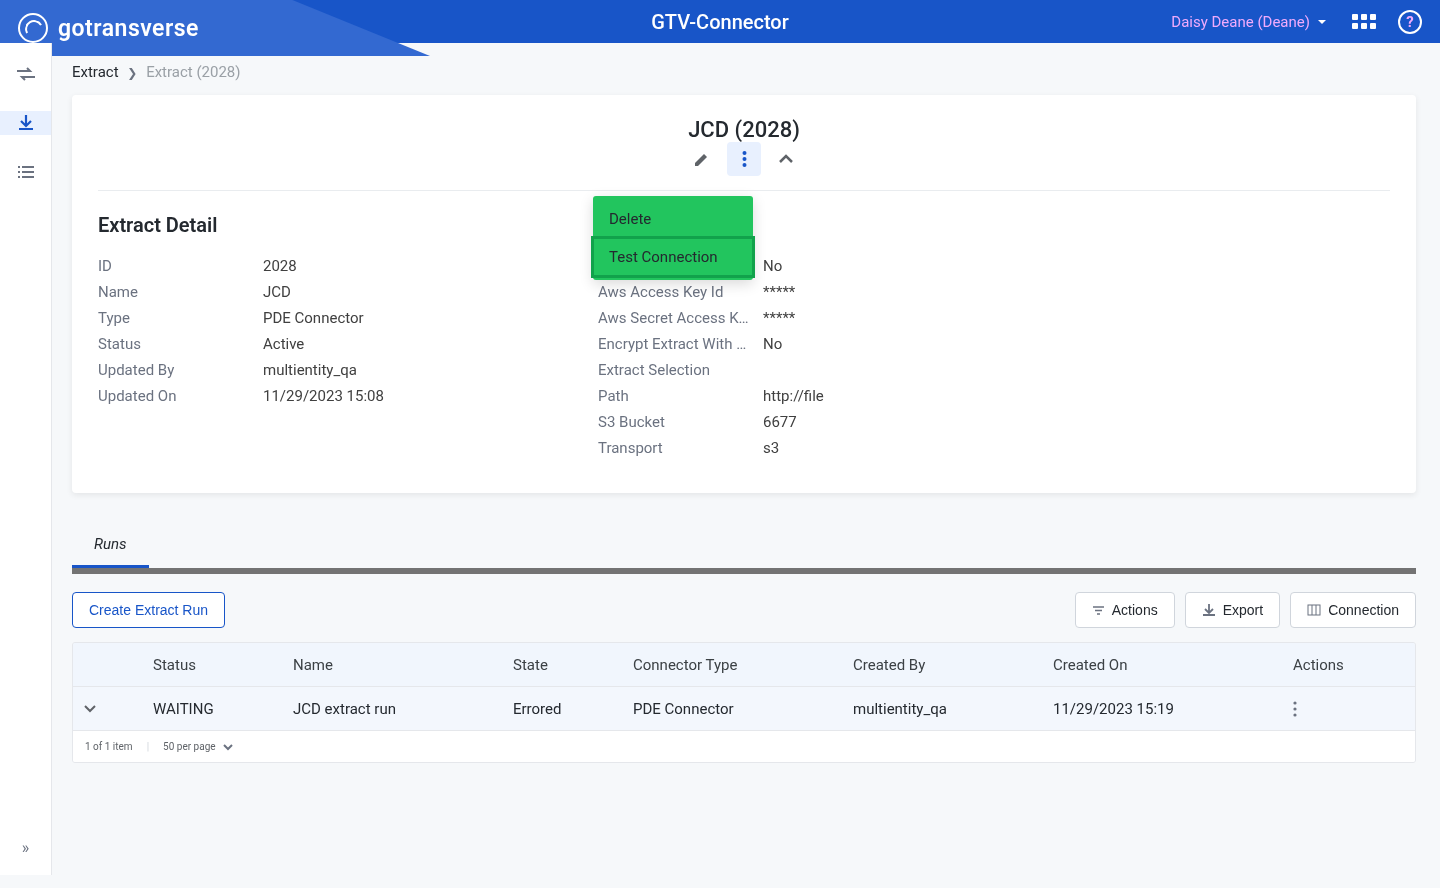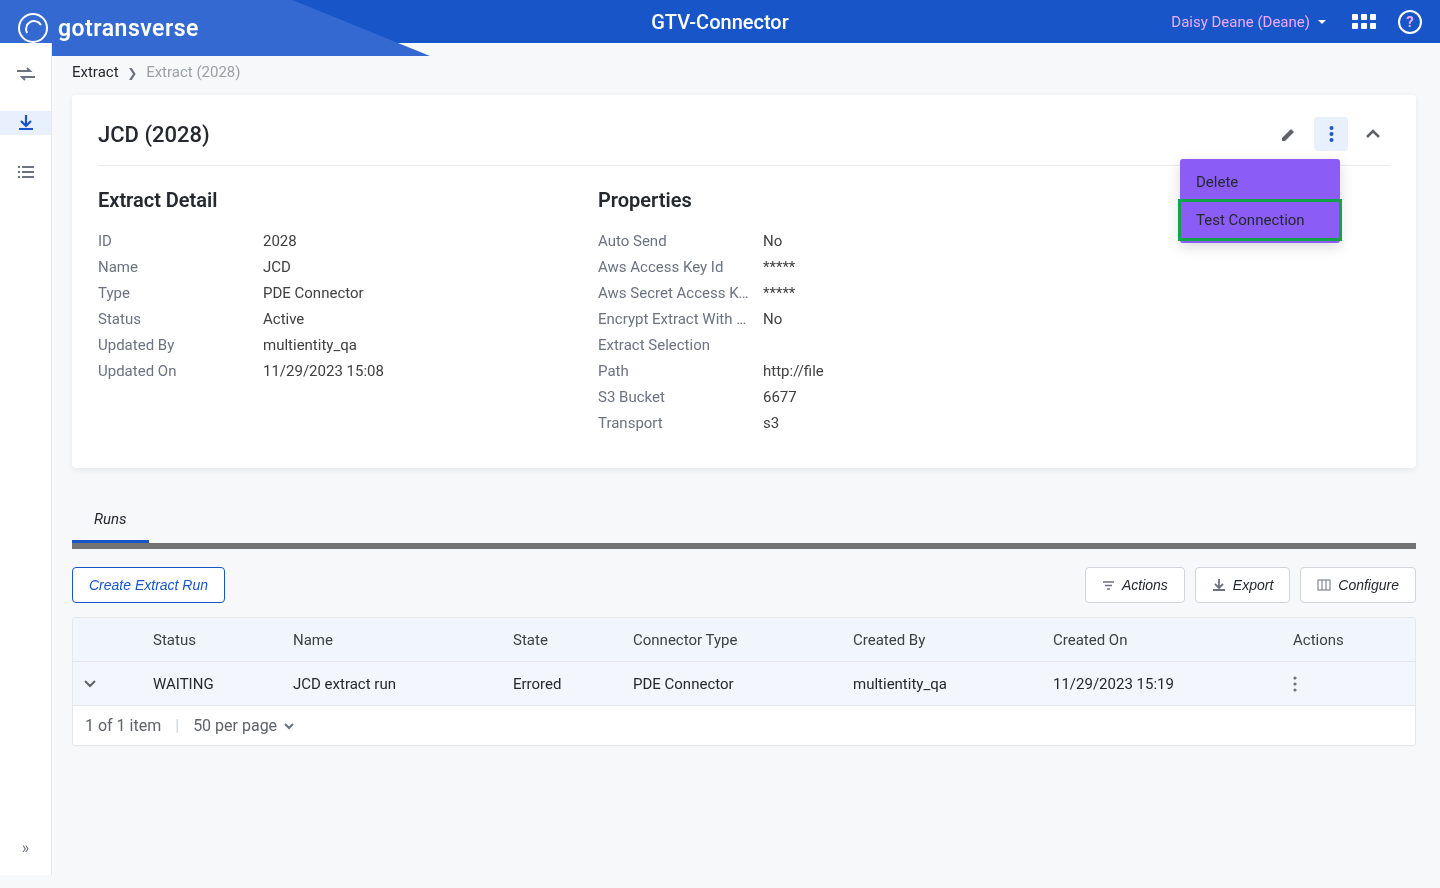--- a/index.html
+++ b/index.html
@@ -23,52 +23,52 @@
 .sidebar .icn.active { color: #1855c8; }
 .sidebar .icn.active-bg { background: #e8f0fe; width: 100%; padding: 12px 0; }
 .sidebar .expand { position: absolute; bottom: 18px; color: #6b7280; cursor: pointer; font-size: 16px; }
 
 .main { flex: 1; overflow: auto; padding: 20px 24px 16px 20px; }
 .breadcrumb { font-size: 15px; color: #9aa0a6; margin-bottom: 14px; }
 .breadcrumb .root { color: #24292f; }
 .breadcrumb .chev { margin: 0 5px; color: #6b7280; font-size: 12px; }
 
 .card { background: #fff; border-radius: 4px; box-shadow: 0 2px 6px rgba(0,0,0,0.08); padding: 22px 26px 32px; margin-bottom: 28px; position: relative; }
-.card-head { display: flex; align-items: center; justify-content: space-between; border-bottom: 1px solid #e9ecef; padding-bottom: 14px; margin-bottom: 22px; }
+.card-head { display: flex; align-items: center; justify-content: space-between; border-bottom: 1px solid #e9ecef; padding-bottom: 14px; margin-bottom: 22px; flex-direction: column; }
 .card-title { font-size: 22px; font-weight: 500; color: #24292f; }
 .card-actions { display: flex; align-items: center; gap: 8px; position: relative; }
 .ic-btn { width: 34px; height: 34px; display: flex; align-items: center; justify-content: center; border-radius: 4px; cursor: pointer; color: #5f6368; }
 .ic-btn.kebab { background: #e8f0fe; color: #1855c8; }
 
-.menu { position: absolute; top: 42px; right: 50px; background: #8b5cf6; box-shadow: 0 4px 14px rgba(0,0,0,0.15); border-radius: 3px; min-width: 160px; z-index: 30; padding: 4px 0; }
+.menu { position: absolute; top: 54px; right: 50px; background: #22c55e; box-shadow: 0 4px 14px rgba(0,0,0,0.15); border-radius: 3px; min-width: 160px; z-index: 30; padding: 4px 0; }
 .menu-item { padding: 10px 16px; font-size: 15px; color: #24292f; cursor: pointer; }
 .menu-item.highlight { outline: 3px solid #11a24b; outline-offset: -1px; }
 
 .detail-grid { display: flex; gap: 80px; }
 .col { min-width: 420px; }
 .col h3 { font-size: 20px; font-weight: 600; margin-bottom: 16px; color: #24292f; }
 .kv { display: flex; padding: 4px 0; font-size: 15px; }
 .kv .k { width: 165px; color: #6b7280; white-space: nowrap; overflow: hidden; text-overflow: ellipsis; }
 .kv .v { color: #404040; }
 
 .tabs { border-bottom: 6px solid #737373; display: flex; font-style: italic; }
 .tab { padding: 14px 22px 12px; font-size: 15px; color: #24292f; border-bottom: 3px solid #1855c8; cursor: pointer; }
 
 .toolbar { display: flex; justify-content: space-between; align-items: center; margin: 18px 0 14px; }
-.btn { border: 1px solid #d0d5dc; background: #fff; border-radius: 4px; padding: 9px 16px; font-size: 14px; color: #24292f; cursor: pointer; display: inline-flex; align-items: center; gap: 7px; font-style: italic; }
+.btn { border: 1px solid #d0d5dc; background: #fff; border-radius: 4px; padding: 9px 16px; font-size: 14px; color: #24292f; cursor: pointer; display: inline-flex; align-items: center; gap: 7px; }
 .btn.primary-outline { border-color: #1855c8; color: #1855c8; }
 .toolbar-right { display: flex; gap: 10px; }
 
 .table { border: 1px solid #e5e7eb; border-radius: 3px; overflow: hidden; }
 .thead, .trow { display: grid; grid-template-columns: 70px 140px 220px 120px 220px 200px 240px 100px; align-items: center; }
 .thead { background: #f1f6fd; font-size: 15px; color: #3c4145; font-weight: 400; height: 44px; border-bottom: 1px solid #e5e7eb; }
 .thead > div, .trow > div { padding: 0 10px; white-space: nowrap; overflow: hidden; text-overflow: ellipsis; }
 .trow { background: #f3f7fd; height: 44px; font-size: 15px; border-bottom: 1px solid #e5e7eb; }
 .trow .exp { color: #6b7280; cursor: pointer; text-align: center; }
-.tfoot { display: flex; align-items: center; gap: 14px; padding: 10px 12px; font-size: 16px; color: #5f6368; background: #fff; }
+.tfoot { display: flex; align-items: center; gap: 14px; padding: 10px 12px; font-size: 10px; color: #5f6368; background: #fff; }
 .tfoot .sep { color: #d0d5dc; }
 .tfoot .pp { display: flex; align-items: center; gap: 6px; cursor: pointer; }
 
 svg { display: block; }
 </style>
 </head>
 <body>
 
 <div class="topbar">
   <div class="logo-wedge">
@@ -233,21 +233,21 @@
           <svg width="14" height="14" viewBox="0 0 14 14">
               <path d="M7 1v8M3 6l4 4 4-4M1 12h12" stroke="#6b7280" stroke-width="1.8" fill="none"></path>
             </svg>
           <span>Export</span>
         </button>
         <button class="btn">
           <svg width="14" height="12" viewBox="0 0 14 12">
               <rect x="1" y="1" width="12" height="10" stroke="#6b7280" fill="none"></rect>
               <path d="M5 1v10M9 1v10" stroke="#6b7280"></path>
             </svg>
-          <span>Configure</span>
+          <span>Connection</span>
         </button>
       </div>
     </div>
 
     <div class="table">
       <div class="thead">
         <div></div>
         <div>Status</div>
         <div>Name</div>
         <div>State</div>

